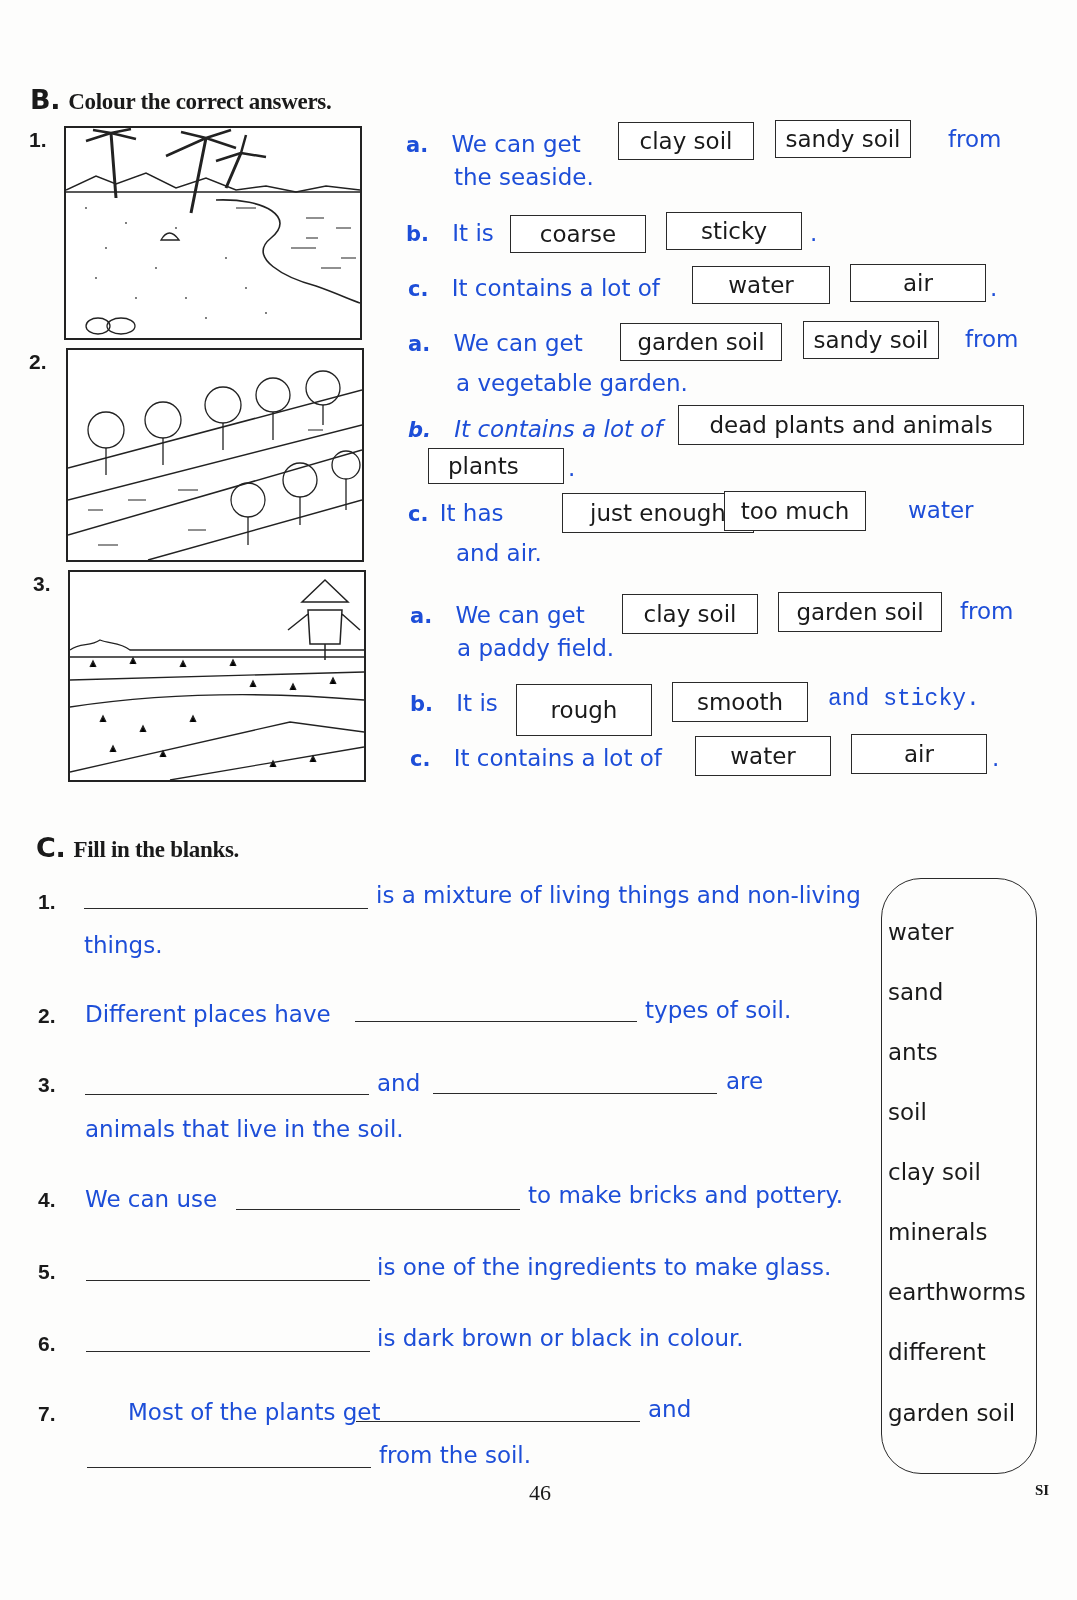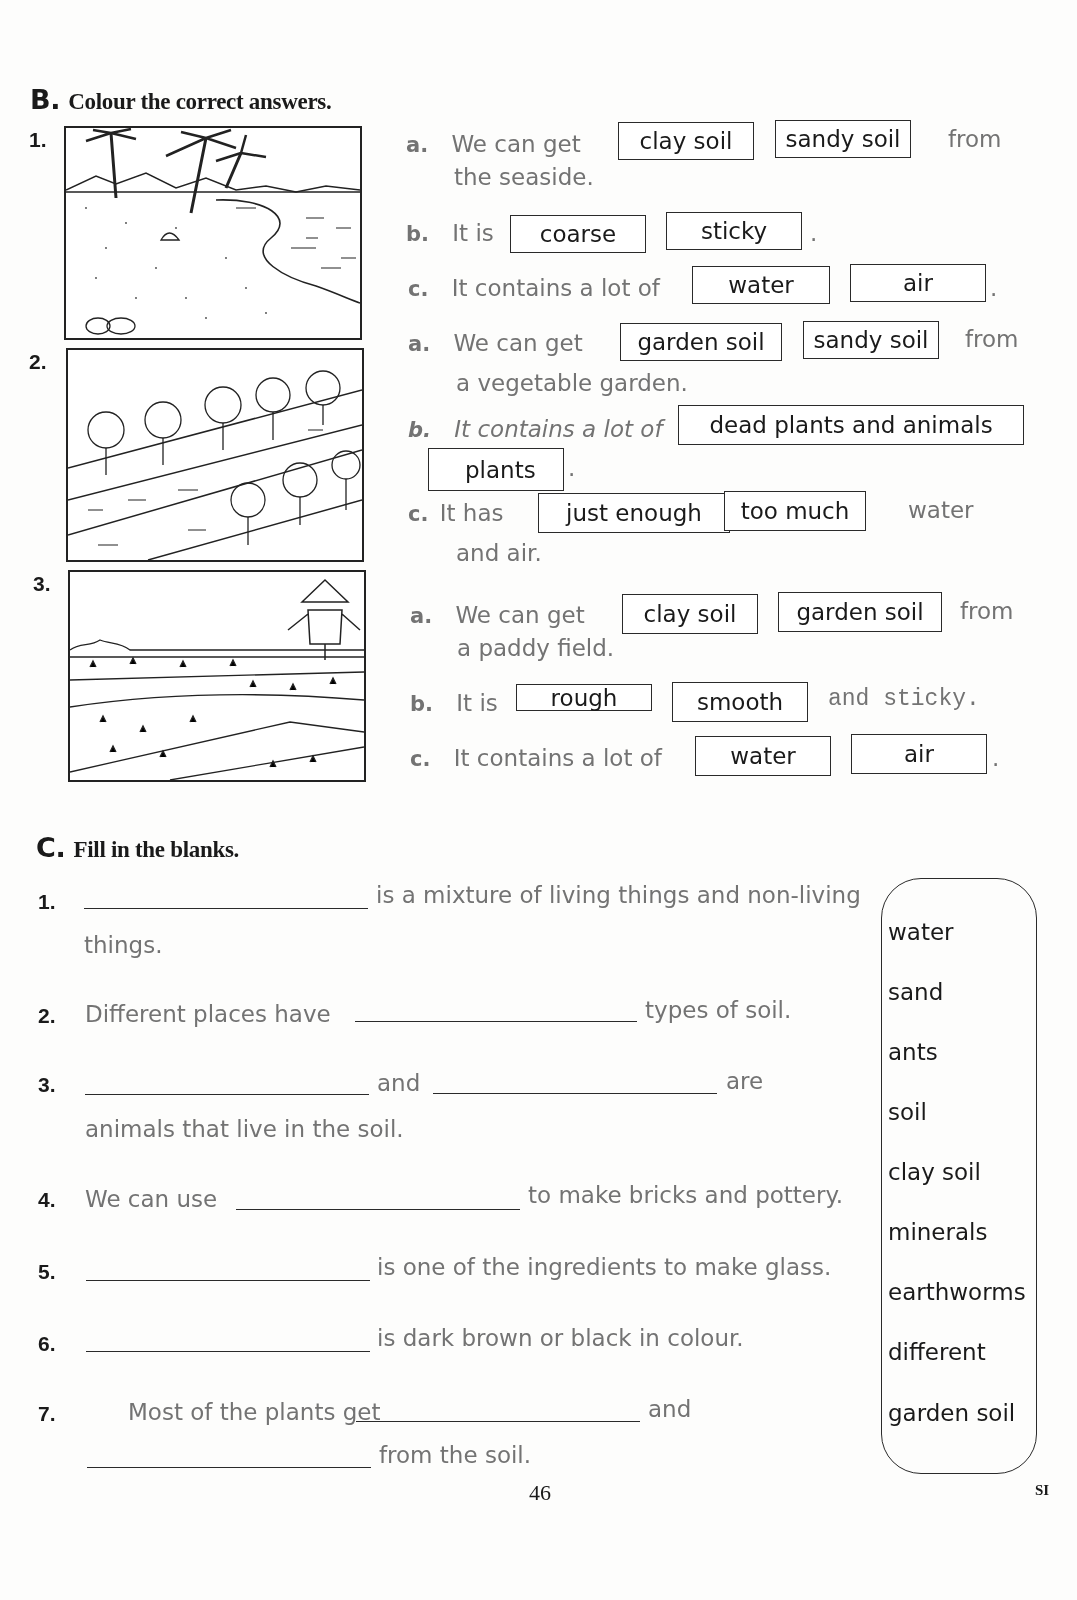--- a/index.html
+++ b/index.html
@@ -7,21 +7,21 @@
     width: 1077px; height: 1600px; position: relative; overflow: hidden;
     background: #fdfdfc; color: #1a1a1a;
     font-family: "DejaVu Sans", sans-serif;
   }
   .abs { position: absolute; }
   .sec-head { font-family: "Liberation Serif", serif; font-weight: bold; font-size: 23px; letter-spacing: -0.3px; }
   .sec-letter { font-family: "DejaVu Sans", sans-serif; font-weight: bold; font-size: 27px; margin-right: 8px; }
   .qnum { font-family: "Liberation Sans", sans-serif; font-weight: bold; font-size: 21px; }
   .pic { position: absolute; border: 2px solid #222; background: #fff; overflow: hidden; }
   .pic svg { width: 100%; height: 100%; display: block; }
-  .txt { position: absolute; font-size: 23px; white-space: nowrap; color: #737373; }
+  .txt { position: absolute; font-size: 23px; white-space: nowrap; color: #1d4ed8; }
   .let { font-weight: bold; font-size: 21px; }
   .opt {
     position: absolute; border: 1.5px solid #2a2a2a; height: 38px; box-sizing: border-box;
     font-size: 23px; display: flex; align-items: center; justify-content: center;
     background: #fff; cursor: pointer; white-space: nowrap;
   }
   .blank { position: absolute; border-bottom: 1.5px solid #2a2a2a; height: 0; cursor: text; }
   .wordbox {
     position: absolute; left: 881px; top: 878px; width: 156px; height: 596px;
     border: 1.5px solid #2a2a2a; border-radius: 40px; box-sizing: border-box;
@@ -147,46 +147,46 @@
 <div class="opt" style="left:620px; top:323px; width:162px;">garden soil</div>
 <div class="opt" style="left:803px; top:321px; width:136px;">sandy soil</div>
 <div class="txt" style="left:965px; top:326px;">from</div>
 <div class="txt" style="left:456px; top:370px;">a vegetable garden.</div>
 
 <div class="txt" style="left:408px; top:416px;font-style:italic;">
   <span class="let">b.</span>
   <span style="margin-left:16px">It contains a lot of</span>
 </div>
 <div class="opt" style="left:678px; top:405px; width:346px; height:40px;">dead plants and animals</div>
-<div class="opt" style="left:428px; top:448px; width:136px; height:43px; justify-content:flex-start; padding-left:36px;">plants</div>
+<div class="opt" style="left:428px; top:448px; width:136px; height:36px; justify-content:flex-start; padding-left:19px;">plants</div>
 <div class="txt" style="left:568px; top:455px;">.</div>
 
 <div class="txt" style="left:408px; top:500px;">
   <span class="let">c.</span>
   <span style="margin-left:4px">It has</span>
 </div>
-<div class="opt" style="left:538px; top:493px; width:192px; height:40px;">just enough</div>
+<div class="opt" style="left:562px; top:493px; width:192px; height:40px;">just enough</div>
 <div class="opt" style="left:724px; top:491px; width:142px; height:40px;">too much</div>
 <div class="txt" style="left:908px; top:497px;">water</div>
 <div class="txt" style="left:456px; top:540px;">and air.</div>
 
 <div class="txt" style="left:410px; top:602px;">
   <span class="let">a.</span>
   <span style="margin-left:16px">We can get</span>
 </div>
 <div class="opt" style="left:622px; top:594px; width:136px; height:40px;">clay soil</div>
 <div class="opt" style="left:778px; top:592px; width:164px; height:40px;">garden soil</div>
 <div class="txt" style="left:960px; top:598px;">from</div>
 <div class="txt" style="left:457px; top:635px;">a paddy field.</div>
 
 <div class="txt" style="left:410px; top:690px;">
   <span class="let">b.</span>
   <span style="margin-left:16px">It is</span>
 </div>
-<div class="opt" style="left:516px; top:684px; width:136px; height:27px;">rough</div>
+<div class="opt" style="left:516px; top:684px; width:136px; height:52px;">rough</div>
 <div class="opt" style="left:672px; top:682px; width:136px; height:40px;">smooth</div>
 <div class="txt" style="left:828px; top:686px;font-family:Liberation Mono, monospace;">and sticky.</div>
 
 <div class="txt" style="left:410px; top:745px;">
   <span class="let">c.</span>
   <span style="margin-left:16px">It contains a lot of</span>
 </div>
 <div class="opt" style="left:695px; top:736px; width:136px; height:40px;">water</div>
 <div class="opt" style="left:851px; top:734px; width:136px; height:40px;">air</div>
 <div class="txt" style="left:992px; top:745px;">.</div>

